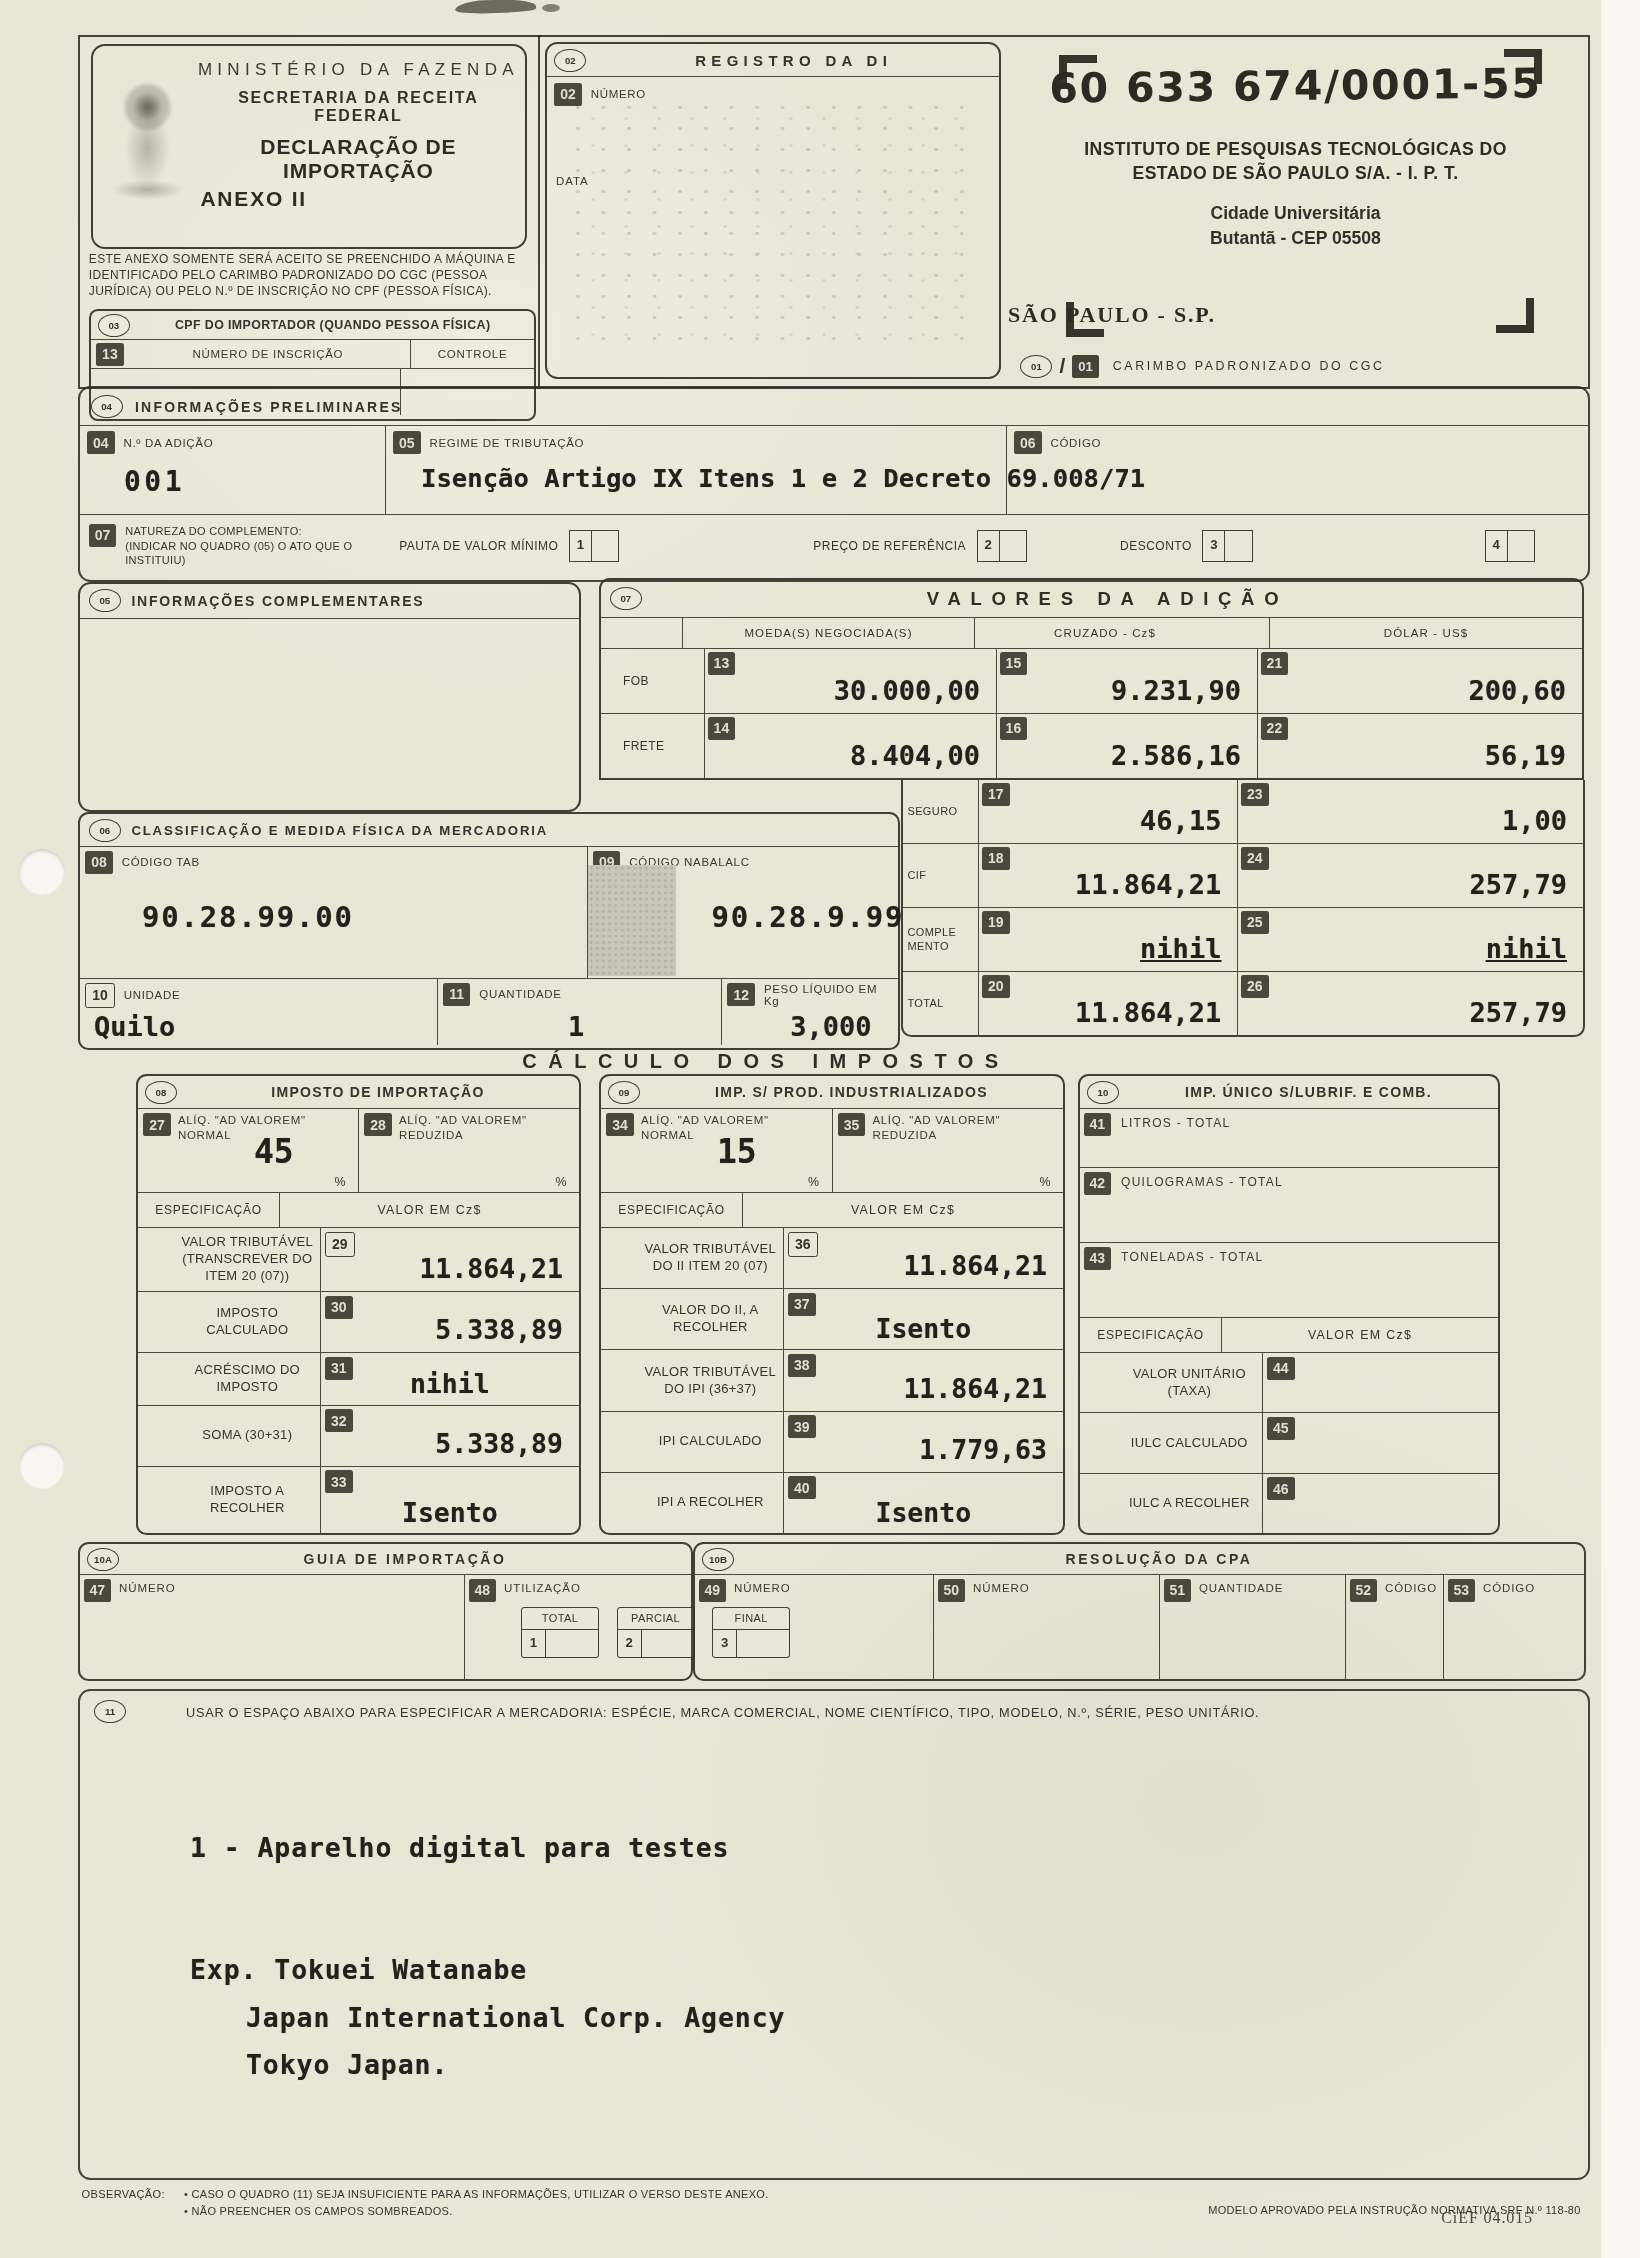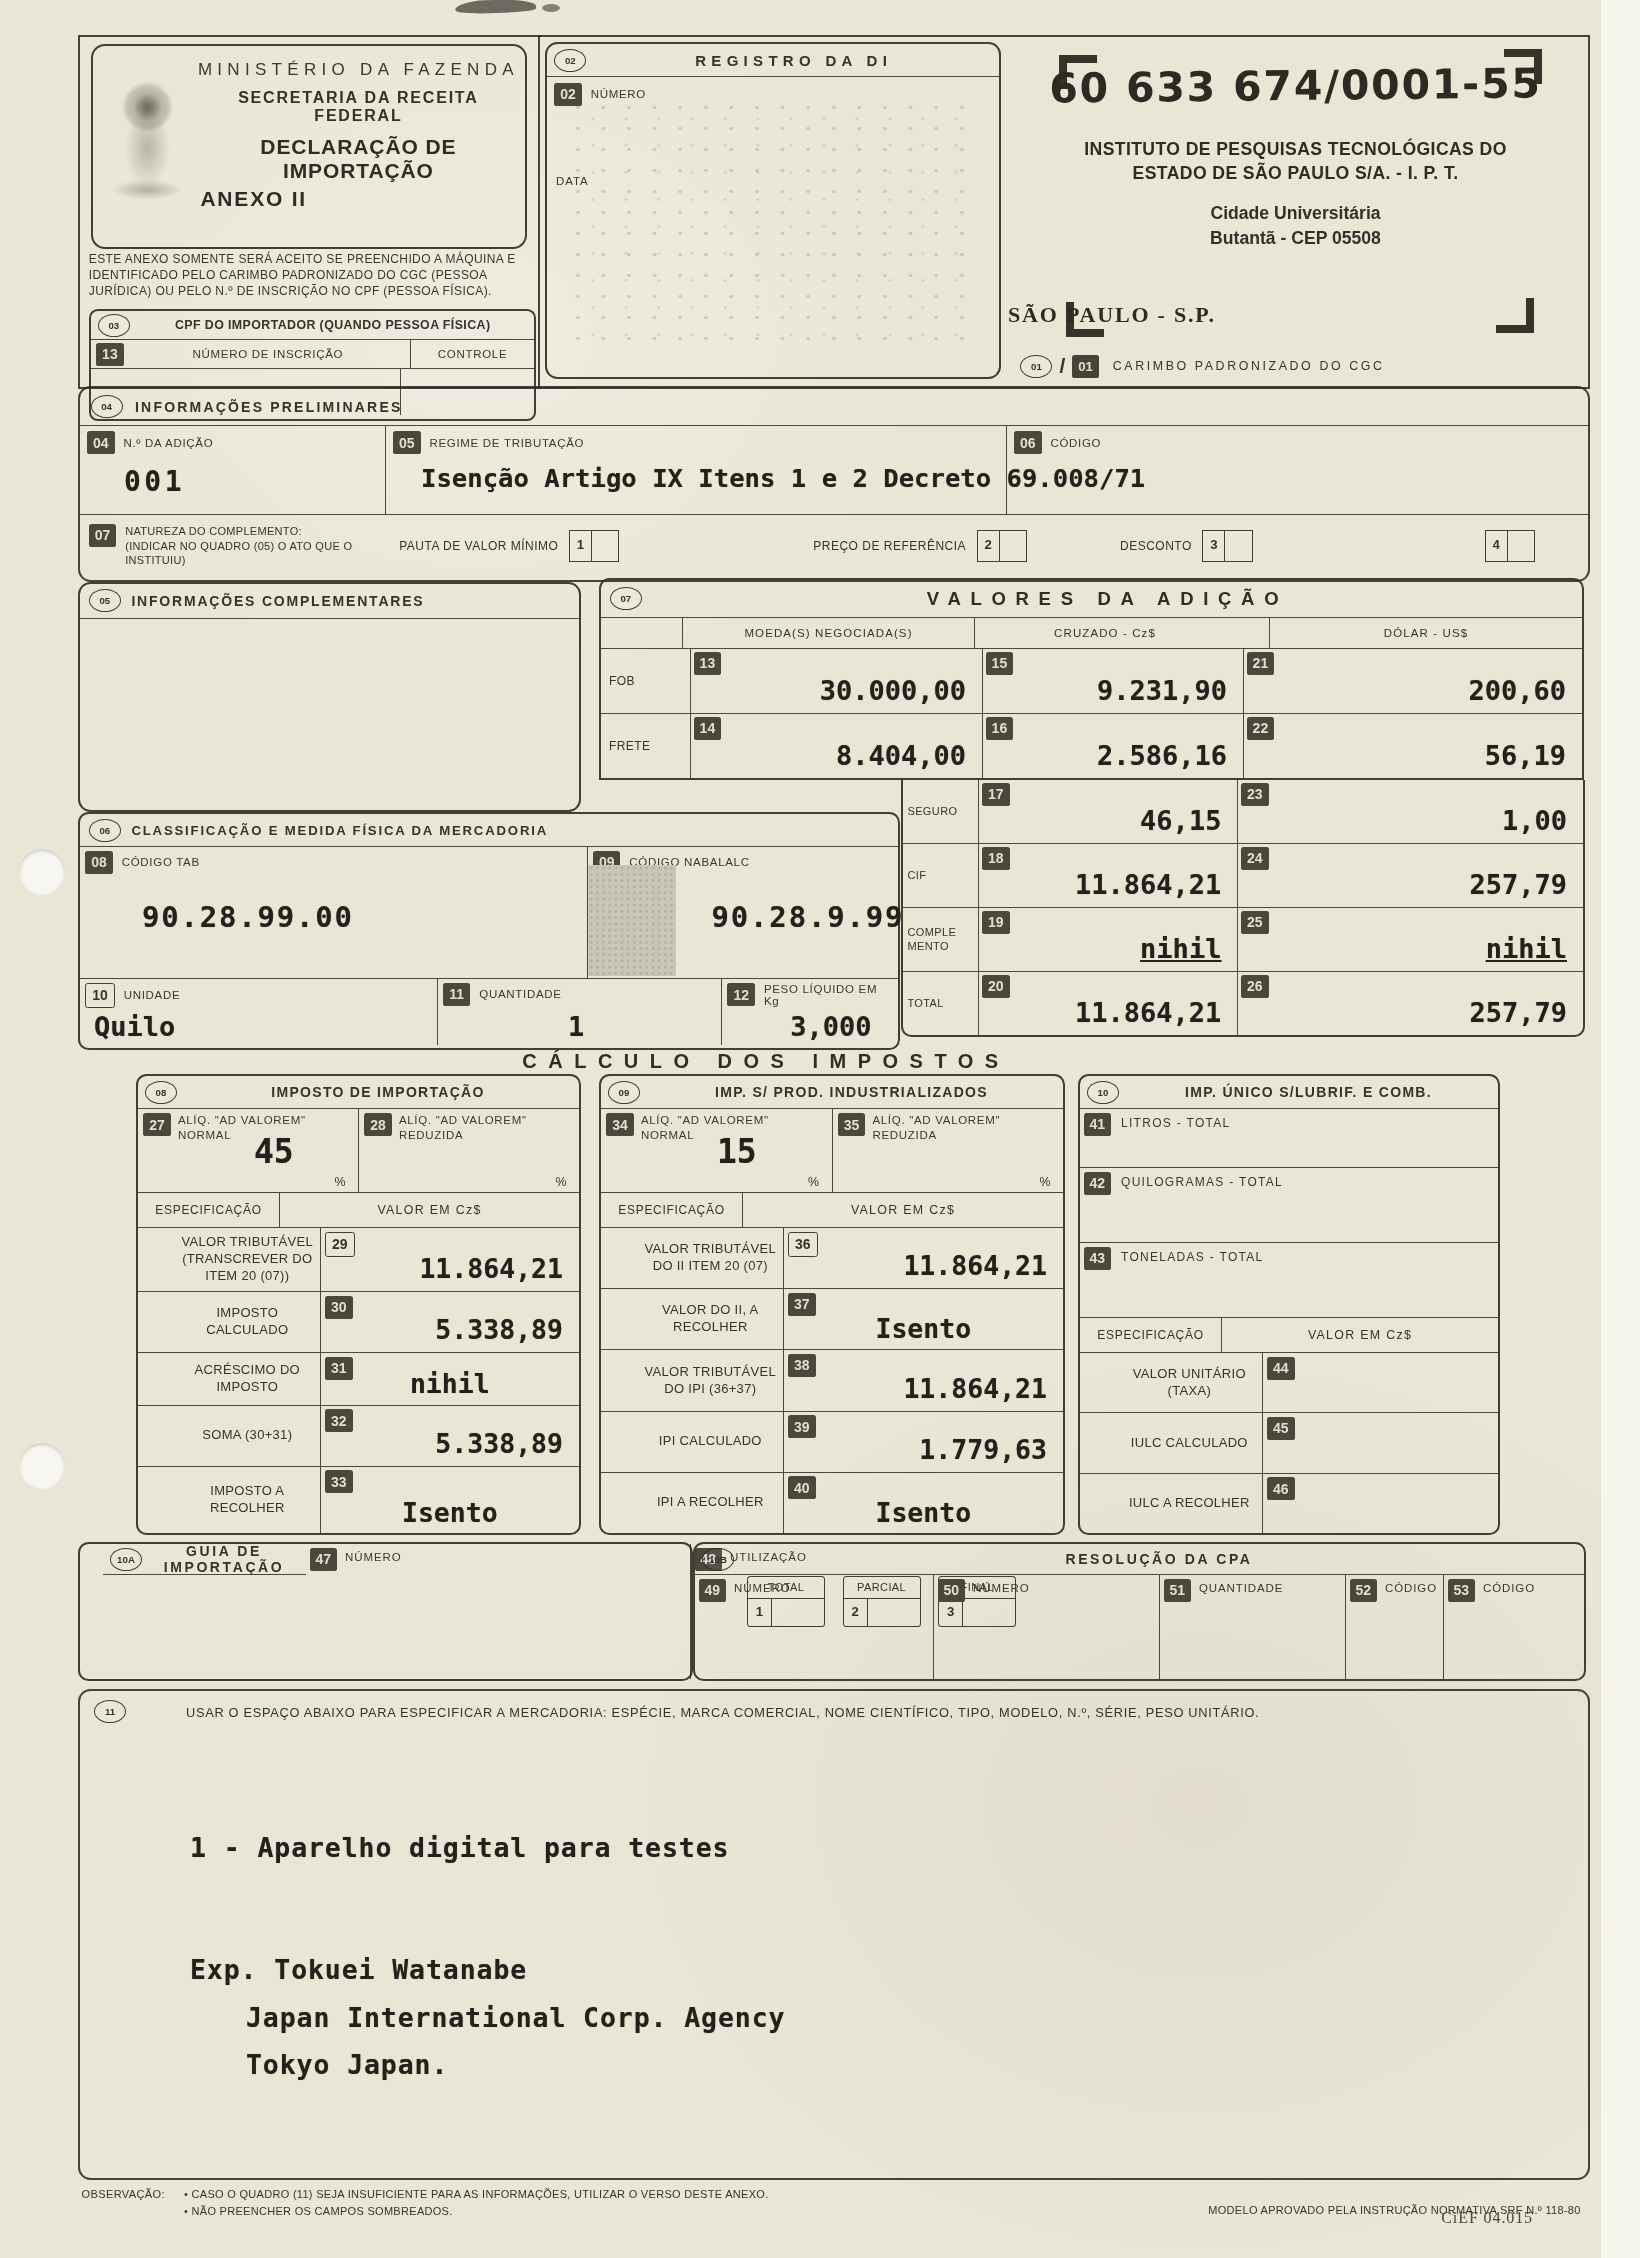--- a/index.html
+++ b/index.html
@@ -131,21 +131,21 @@
   #box-valores{position:absolute;left:521px;top:0;width:985px;height:454px;}
   .v-top{border:2.6px solid rgba(46,44,36,.9);border-radius:10.6px 10.6px 0 0;border-bottom:2.6px solid rgba(46,44,36,.9);}
   .v-title{height:37px;display:flex;align-items:center;padding:0 8.8px;}
   .v-title .t{flex:1;text-align:center;font-size:18.5px;letter-spacing:9.7px;font-weight:bold;color:#2f2d26;}
   .v-head{height:30px;display:flex;border-top:1.8px solid rgba(46,44,36,.85);}
   .v-head div{display:flex;align-items:center;justify-content:center;font-size:11.5px;letter-spacing:1.1px;}
   .vc0{width:81px;} .vc1{width:291px;border-left:1.8px solid rgba(46,44,36,.85);}
   .vc2{width:260px;border-left:1.8px solid rgba(46,44,36,.85);}
   .vc3{flex:1;border-left:1.8px solid rgba(46,44,36,.85);margin-left:34px;}
   .v-row{height:64px;display:flex;border-top:1.8px solid rgba(46,44,36,.85);}
-  .v-label{width:81px;display:flex;align-items:center;padding-left:8px;font-size:12px;letter-spacing:0.4px;}
+  .v-label{width:81px;display:flex;align-items:center;padding-left:22px;font-size:12px;letter-spacing:0.4px;}
   .v-cell{position:relative;border-left:1.8px solid rgba(46,44,36,.85);}
   .v-cell .fnum{position:absolute;left:2.6px;top:2.6px;}
   .v-cell .val{position:absolute;right:16px;bottom:7px;font-size:27px;}
   .w-moeda{width:291px;} .w-cruz{width:260px;} .w-dol{flex:1;}
   .v-bottom{margin-left:302px;width:684px;border:2.6px solid rgba(46,44,36,.9);border-top:none;
             border-radius:0 0 10.6px 10.6px;box-sizing:border-box;}
   .v-bottom .v-row{border-top:none;height:63px;}
   .v-bottom .v-row + .v-row{border-top:1.8px solid rgba(46,44,36,.85);}
   .v-bottom .v-label{width:71px;font-size:11px;padding-left:4.4px;line-height:1.2;}
   .v-bottom .w-cruz{width:258px;}
@@ -200,21 +200,21 @@
   .spec-val .val.num{right:16px;bottom:7px;}
   .spec-val .val.txt{left:0;right:0;bottom:5.3px;text-align:center;}
   .iulc-f{position:relative;border-bottom:1.8px solid rgba(46,44,36,.85);}
   .iulc-f .fnum{position:absolute;left:3.5px;top:3.5px;}
   .iulc-f .lbl{position:absolute;left:41px;top:7px;font-size:12px;letter-spacing:1.3px;}
   .hf1{height:58px;} .hf2{height:74px;} .hf3{height:74px;}
 
   
   #band-guia{position:absolute;left:78px;top:1542px;width:1508px;height:139px;}
   #box-guia{position:absolute;left:0;top:0;width:615px;height:139px;border:2.6px solid rgba(46,44,36,.9);
-            border-radius:10.6px;box-sizing:border-box;display:flex;flex-direction:row;padding-left:23px;}
+            border-radius:10.6px;box-sizing:border-box;display:flex;flex-direction:column;}
   #box-res{position:absolute;left:615px;top:0;width:893px;height:139px;border:2.6px solid rgba(46,44,36,.9);
            border-radius:10.6px;box-sizing:border-box;display:flex;flex-direction:column;}
   .gr-title{height:30px;border-bottom:1.8px solid rgba(46,44,36,.85);display:flex;align-items:center;gap:7px;padding:0 7px;}
   .gr-title .t{flex:1;text-align:center;font-size:14px;letter-spacing:2.6px;font-weight:bold;}
   .gr-fields{flex:1;display:flex;}
   .gcell{position:relative;}
   .gcell .fnum{position:absolute;left:3.5px;top:3.5px;}
   .gcell .lbl{position:absolute;left:39px;top:7px;font-size:11.5px;letter-spacing:0.9px;}
   .gc47{width:384px;border-right:1.8px solid rgba(46,44,36,.85);}
   .gc48{flex:1;}

